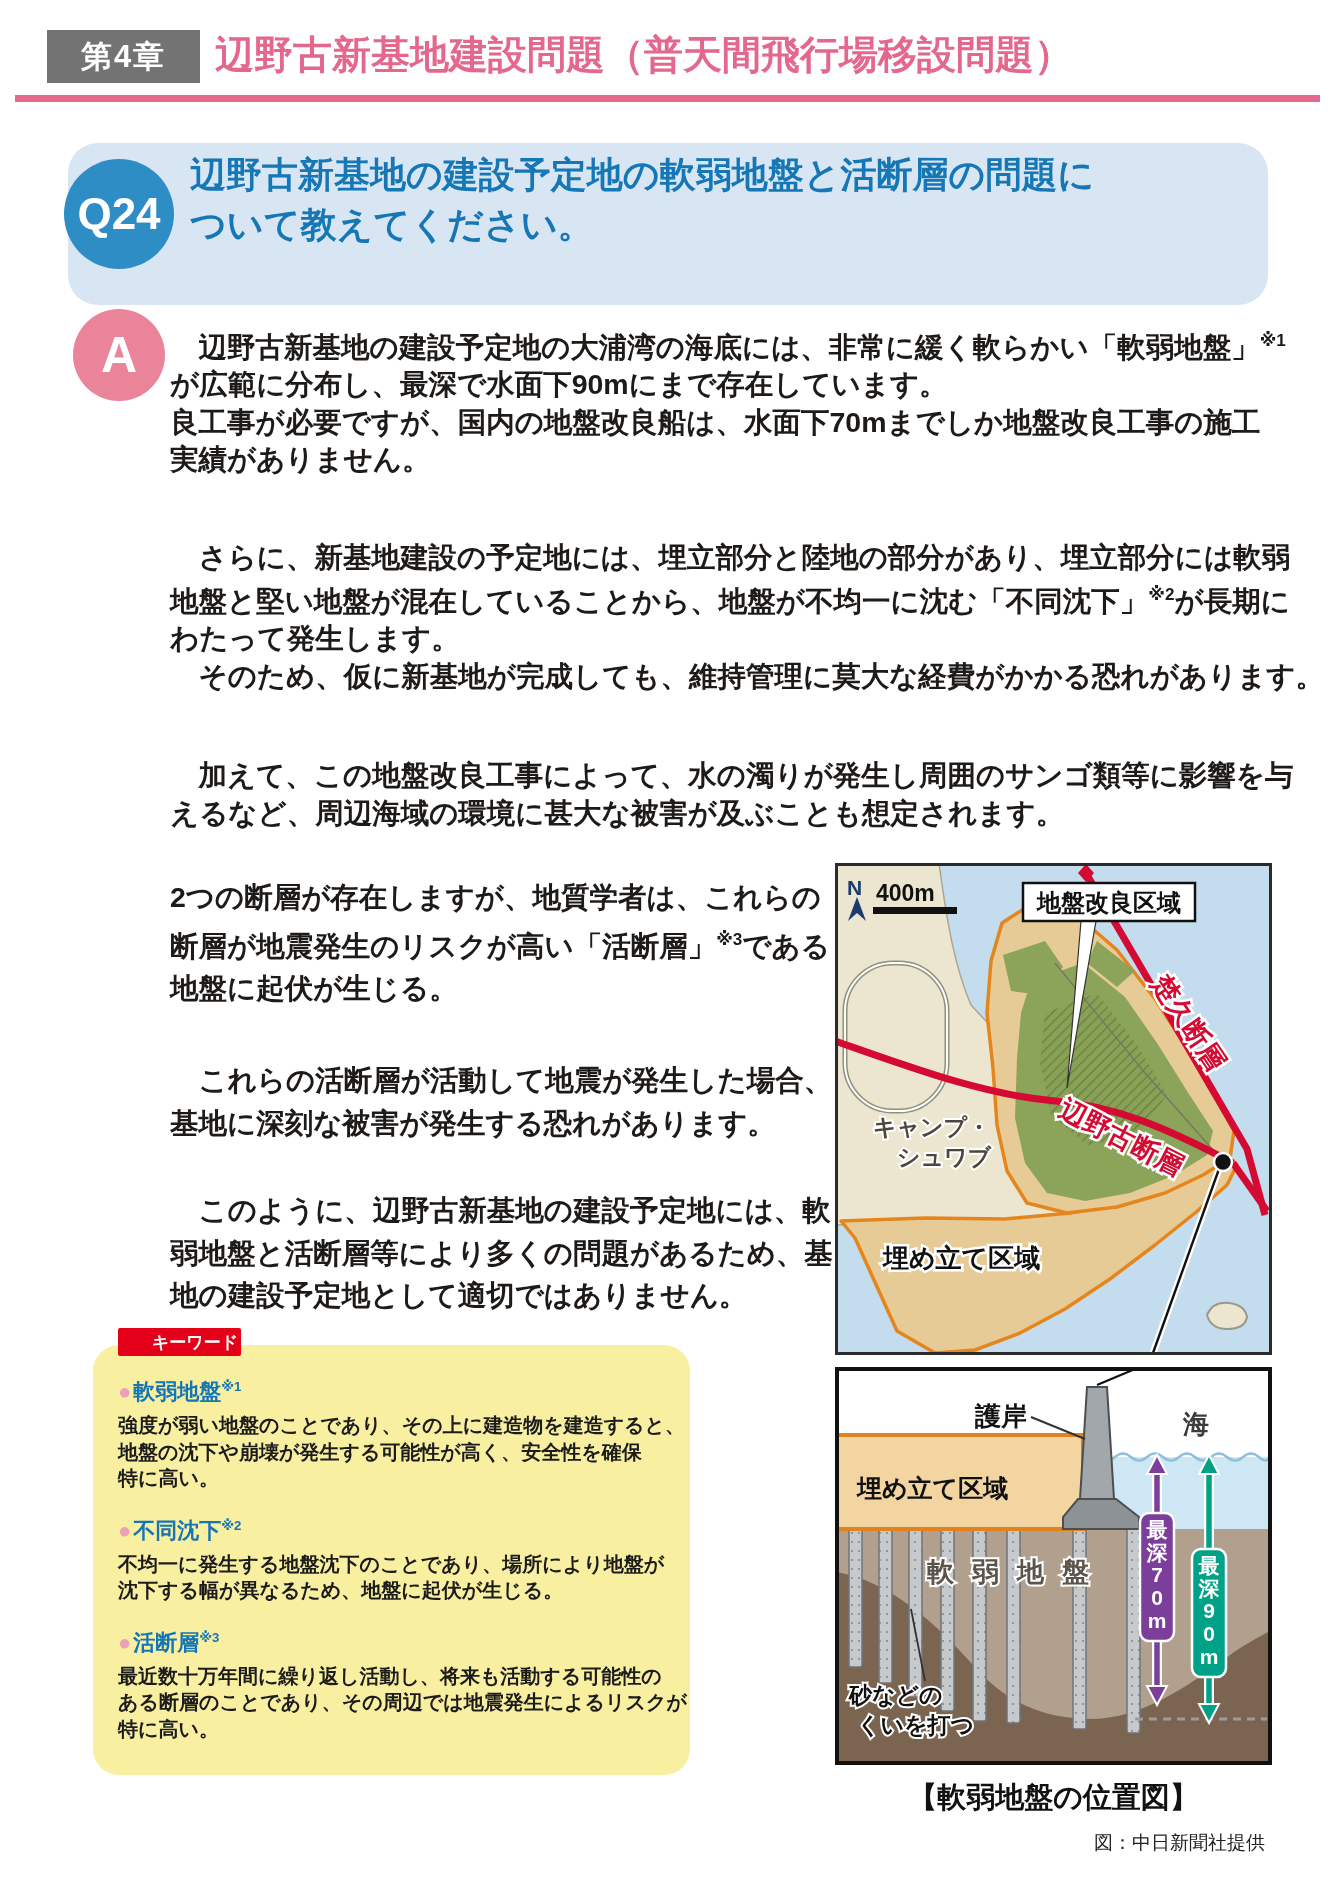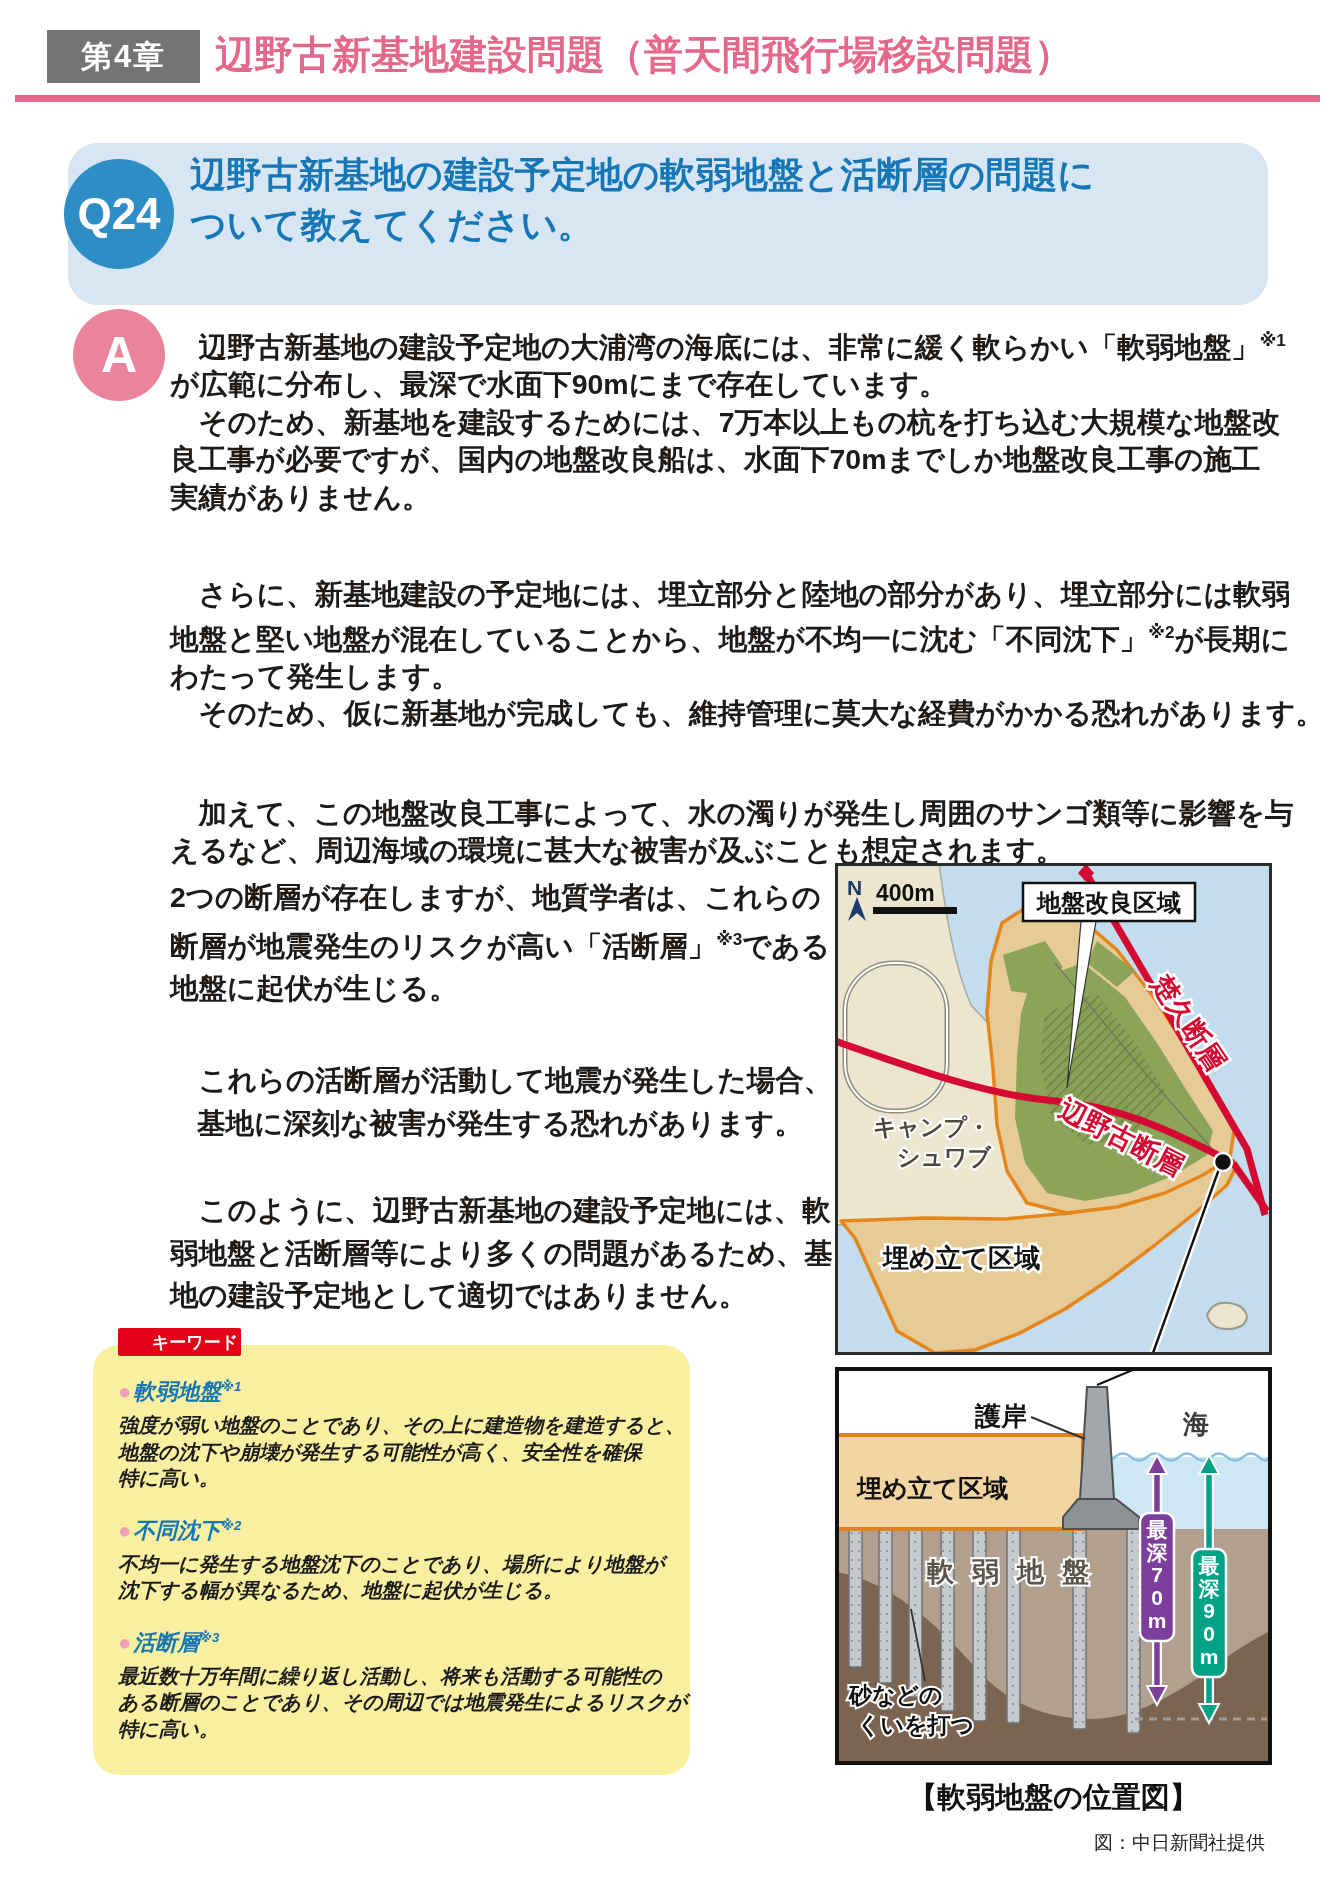--- a/index.html
+++ b/index.html
@@ -17,27 +17,27 @@
   .qtitle{left:190px;top:150px;line-height:50px;font-size:36px;font-weight:bold;color:#1577b5;white-space:pre;}
   
   .acircle{left:73px;top:309px;width:92px;height:92px;border-radius:50%;background:#e9849a;
            color:#fff;font-weight:bold;font-size:50px;display:flex;align-items:center;justify-content:center;}
   .body-full{left:170px;top:322px;width:1142px;}
   .body-left{left:170px;top:876px;width:660px;}
   .line{white-space:pre;font-weight:600;}
   .body-full .line{font-size:28.5px;line-height:37.5px;}
   .body-left .line{font-size:28.5px;line-height:42.5px;}
   .grp-f1{margin-bottom:60px;} .grp-f2{margin-bottom:62px;}
-  .grp-l1{margin-bottom:50px;} .grp-l2{margin-bottom:45px;text-align:center;}
+  .grp-l1{margin-bottom:50px;} .grp-l2{margin-bottom:45px;}
   .jsup{font-size:0.6em;vertical-align:super;font-weight:bold;}
   
   .kwbox{left:93px;top:1345px;width:597px;height:430px;background:#f9efa1;border-radius:26px;}
   .kwtag{left:118px;top:1328px;width:92px;height:28px;background:#e50019;color:#fff;font-size:17px;
          font-weight:bold;display:flex;align-items:center;justify-content:center;border-radius:2px;padding-left:31px;}
-  .kwinner{position:absolute;left:25px;top:32px;width:560px;font-style:italic;}
+  .kwinner{position:absolute;left:25px;top:32px;width:560px;}
   .kw-item{margin-bottom:24px;}
   .kw-head{font-size:22px;font-weight:bold;color:#1576b5;margin-bottom:5px;}
   .kw-bullet{color:#eda0b8;margin-right:2px;}
   .kw-lines .line{font-size:20px;line-height:26.5px;font-weight:bold;color:#1c1c1c;}
   
   .fig-caption{left:835px;top:1778px;width:437px;text-align:center;font-size:29px;font-weight:bold;color:#111;}
   .fig-credit{left:835px;top:1830px;width:430px;text-align:right;font-size:19px;color:#222;}
   svg text{font-family:"Liberation Sans","DejaVu Sans",sans-serif;}
 </style>
 </head>
@@ -58,21 +58,20 @@
   <div class="abs qtitle"><div class="qline">辺野古新基地の建設予定地の軟弱地盤と活断層の問題に</div><div class="qline">ついて教えてください。</div></div>
 
   <div class="abs acircle">
     <span>A</span>
   </div>
 
   <div class="abs body-full">
     <div class="grp-f1">
         <div class="line">　辺野古新基地の建設予定地の大浦湾の海底には、非常に緩く軟らかい「軟弱地盤」<sup class="jsup">※1</sup></div>
         <div class="line">が広範に分布し、最深で水面下90mにまで存在しています。</div>
-        <div class="line">　そのため、新基地を建設するためには、7万本以上もの杭を打ち込む大規模な地盤改</div>
         <div class="line">良工事が必要ですが、国内の地盤改良船は、水面下70mまでしか地盤改良工事の施工</div>
         <div class="line">実績がありません。</div>
       </div>
     <div class="grp-f2">
         <div class="line">　さらに、新基地建設の予定地には、埋立部分と陸地の部分があり、埋立部分には軟弱</div>
         <div class="line">地盤と堅い地盤が混在していることから、地盤が不均一に沈む「不同沈下」<sup class="jsup">※2</sup>が長期に</div>
         <div class="line">わたって発生します。</div>
         <div class="line">　そのため、仮に新基地が完成しても、維持管理に莫大な経費がかかる恐れがあります。</div>
       </div>
     <div>

